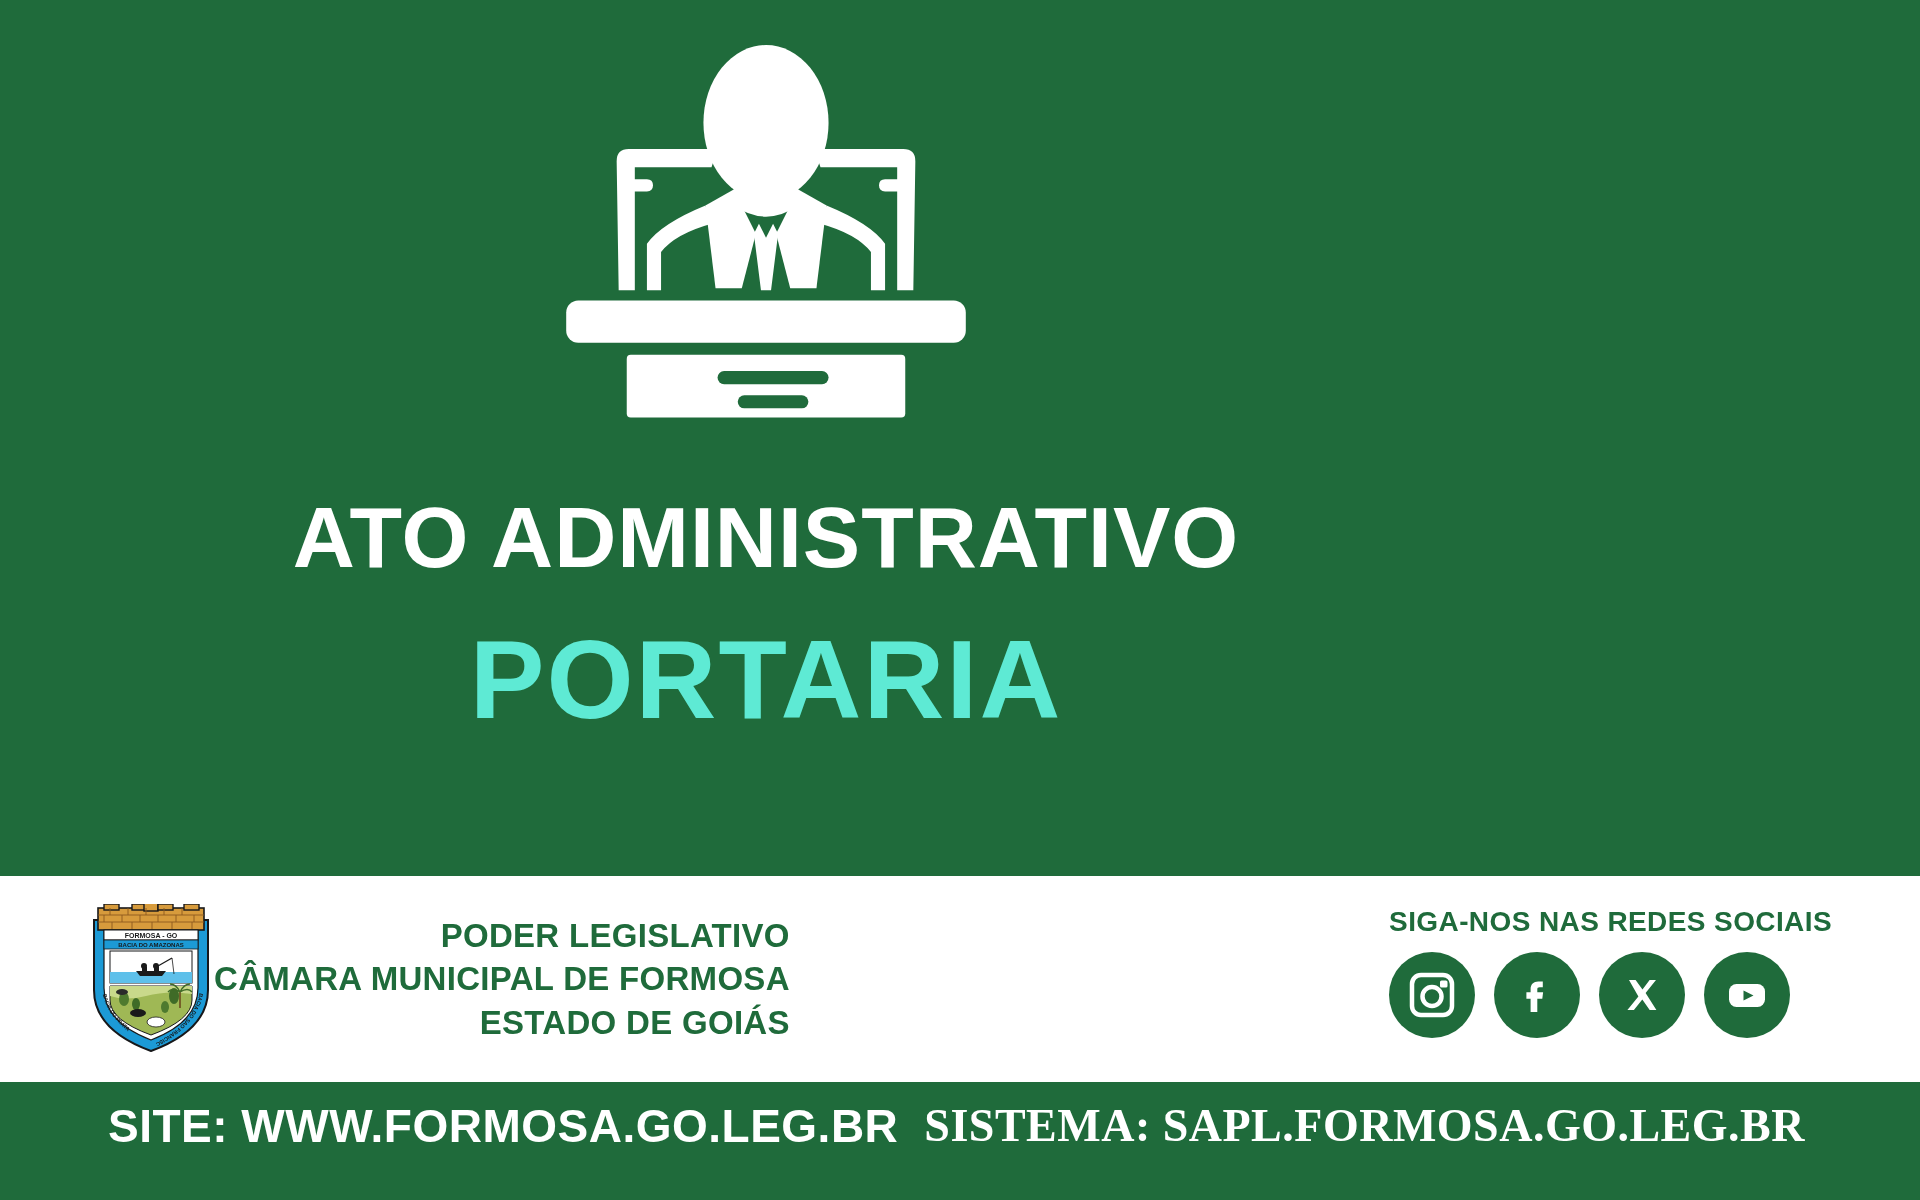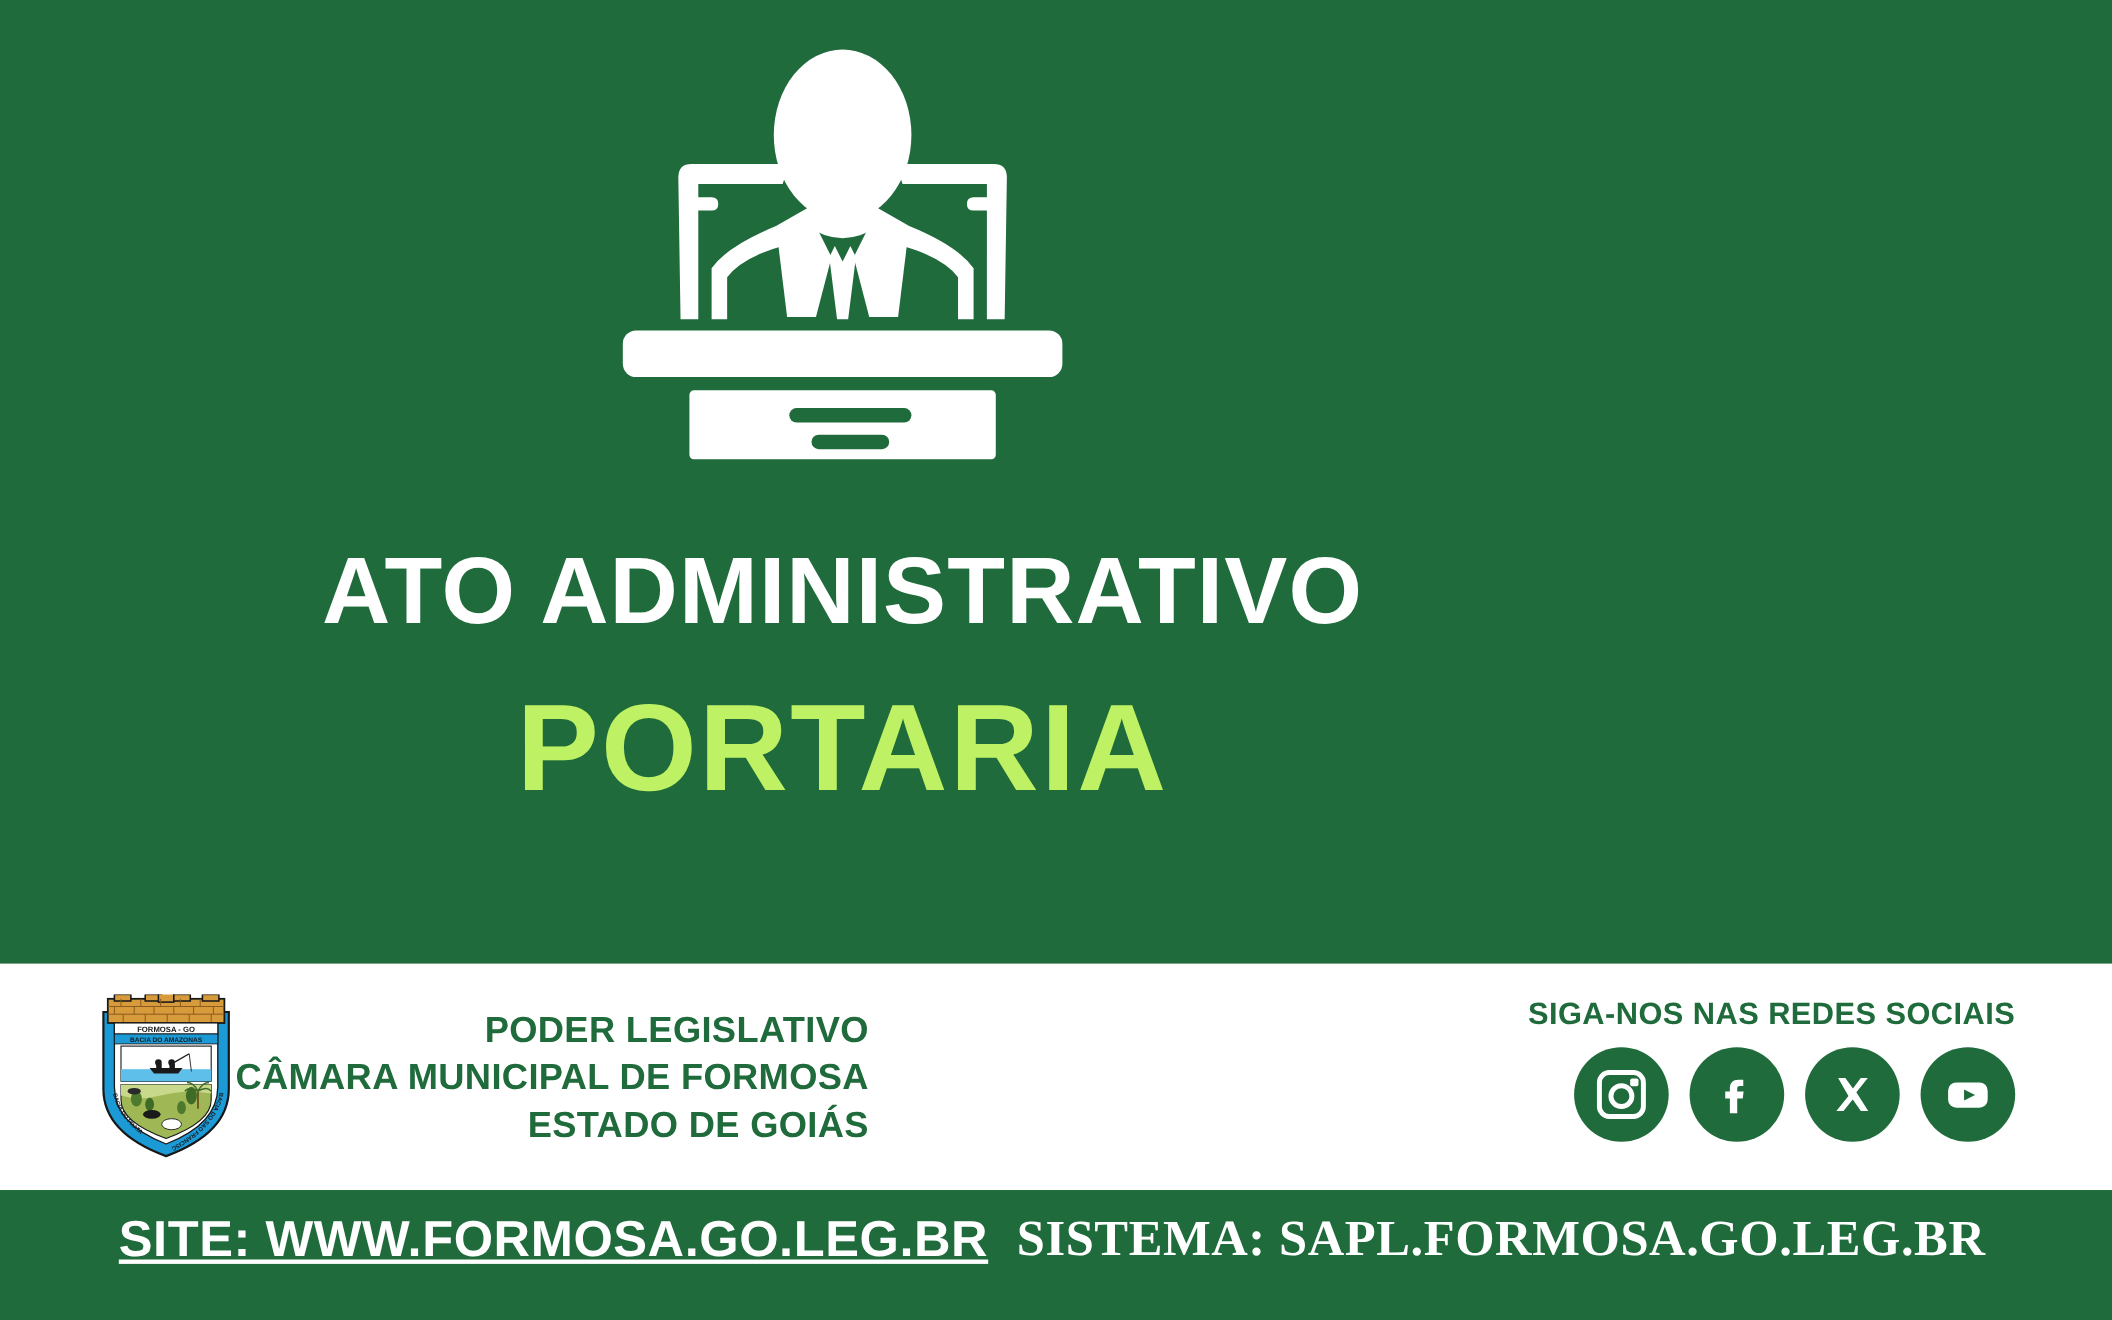--- a/index.html
+++ b/index.html
@@ -46,21 +46,21 @@
     font-size: 86px;
     font-weight: bold;
     letter-spacing: 1px;
     line-height: 1;
     text-align: center;
     white-space: nowrap;
   }
 
   .hero-subtitle {
     margin-top: 44px;
-    color: #bef264;
+    color: #5eead4;
     font-size: 112px;
     font-weight: bold;
     letter-spacing: 2px;
     line-height: 1;
     text-align: center;
     white-space: nowrap;
   }
 
   
   .footer-band {
@@ -96,21 +96,21 @@
     white-space: nowrap;
     text-align: right;
   }
 
   .social-block {
     position: absolute;
     right: 88px;
     top: 30px;
     display: flex;
     flex-direction: column;
-    align-items: flex-end;
+    align-items: flex-start;
   }
 
   .social-heading {
     color: #1F6B3B;
     font-size: 28px;
     font-weight: bold;
     letter-spacing: 0.4px;
     white-space: nowrap;
   }
 
@@ -144,21 +144,20 @@
 
   .bottom-site {
     position: absolute;
     left: 108px;
     top: 17px;
     color: #ffffff;
     font-size: 46px;
     font-weight: bold;
     letter-spacing: 0.5px;
     white-space: nowrap;
-    text-decoration: underline;
   }
 
   .bottom-system {
     position: absolute;
     right: 115px;
     top: 17px;
     color: #ffffff;
     font-size: 46px;
     font-weight: bold;
     letter-spacing: 0.5px;

